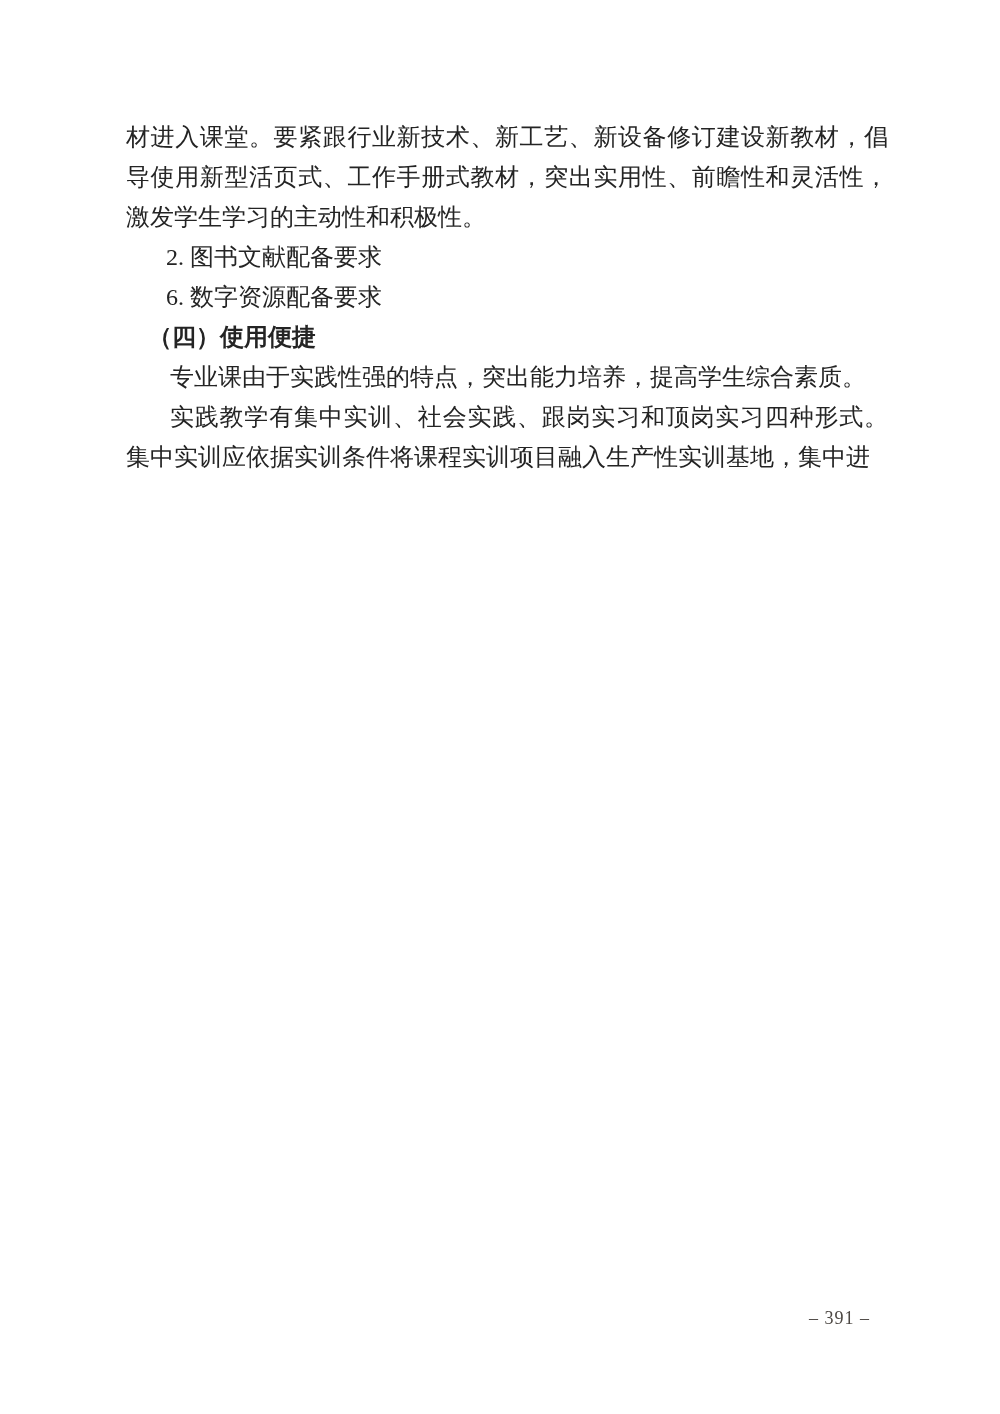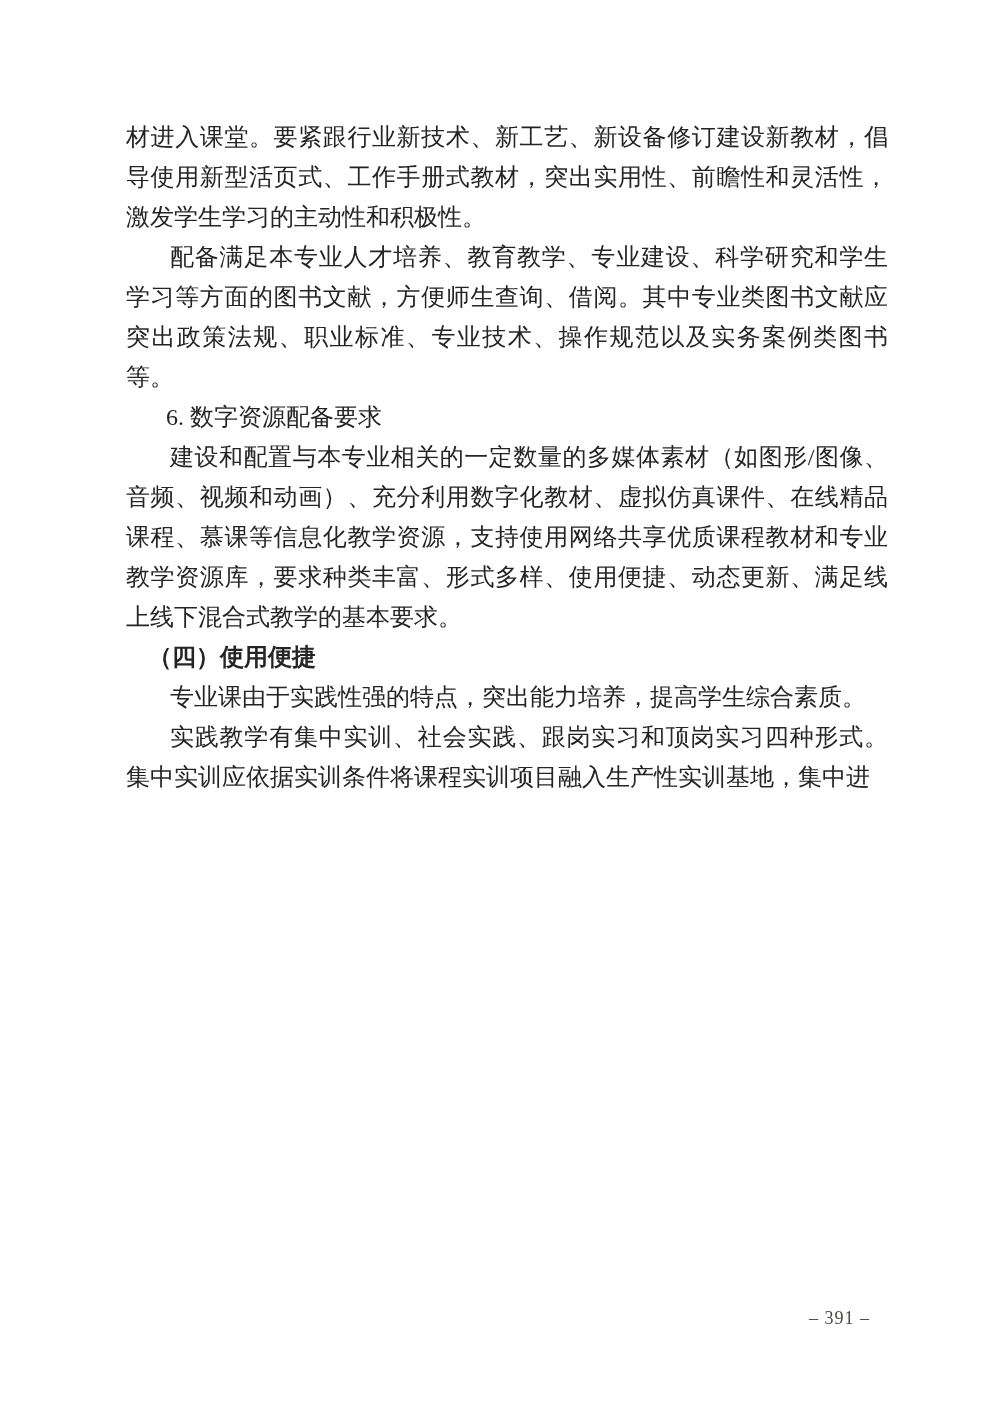--- a/index.html
+++ b/index.html
@@ -54,23 +54,22 @@
     color: #4c4743;
     letter-spacing: 1px;
   }
 </style>
 </head>
 <body>
 
 <div class="page">
   <div class="content">
     <p class="para no-indent">材进入课堂。要紧跟行业新技术、新工艺、新设备修订建设新教材，倡导使用新型活页式、工作手册式教材，突出实用性、前瞻性和灵活性，激发学生学习的主动性和积极性。</p>
-    <p class="para">配备满足本专业人才培养、教育教学、专业建设、科学研究和学生学习等方面的图书文献，方便师生查询、借阅。其中专业类图书文献应突出政策法规、职业标准、专业技术、操作规范以及实务案例类图书等。</p>
+    <p class="num-heading">2. 图书文献配备要求</p>
     <p class="num-heading">6. 数字资源配备要求</p>
-    <p class="para">建设和配置与本专业相关的一定数量的多媒体素材（如图形/图像、音频、视频和动画）、充分利用数字化教材、虚拟仿真课件、在线精品课程、慕课等信息化教学资源，支持使用网络共享优质课程教材和专业教学资源库，要求种类丰富、形式多样、使用便捷、动态更新、满足线上线下混合式教学的基本要求。</p>
     <p class="section-heading">（四）使用便捷</p>
     <p class="para">专业课由于实践性强的特点，突出能力培养，提高学生综合素质。</p>
     <p class="para">实践教学有集中实训、社会实践、跟岗实习和顶岗实习四种形式。集中实训应依据实训条件将课程实训项目融入生产性实训基地，集中进</p>
   </div>
   <div class="footer">
     <span>– 391 –</span>
   </div>
 </div>
 
 </body></html>

